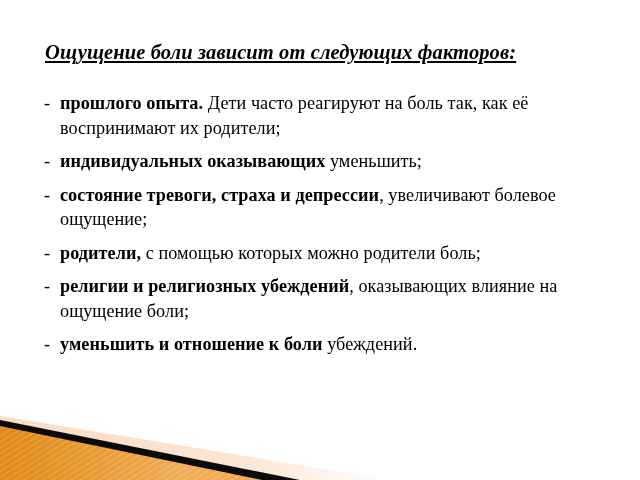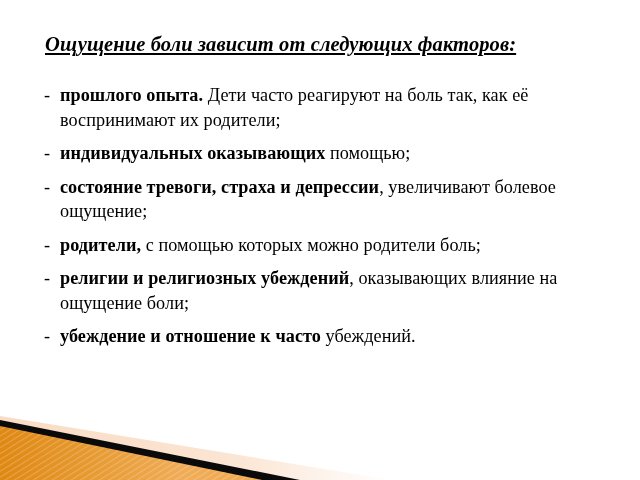--- a/index.html
+++ b/index.html
@@ -27,21 +27,21 @@
   }
 
   .slide-title {
     font-size: 20.5px;
     line-height: 25px;
     font-weight: bold;
     font-style: italic;
     text-decoration: underline;
     text-underline-offset: 2px;
     letter-spacing: 0.1px;
-    margin: 0 0 26px 0;
+    margin: 8px 0 26px 0;
     padding-left: 6px;
     text-indent: -1px;
     white-space: normal;
   }
 
   .bullets {
     list-style: none;
     margin: 0;
     padding: 0;
   }
@@ -120,38 +120,38 @@
 
     <ul class="bullets">
 
       <li class="bullet">
         <span class="dash">-</span>
         <span class="lead">прошлого опыта.</span><span class="rest"> Дети часто реагируют на боль так, как её воспринимают их родители;</span>
       </li>
 
       <li class="bullet">
         <span class="dash">-</span>
-        <span class="lead">индивидуальных оказывающих</span><span class="rest"> помощью;</span>
+        <span class="lead">индивидуальных оказывающих</span><span class="rest"> уменьшить;</span>
       </li>
 
       <li class="bullet">
         <span class="dash">-</span>
         <span class="lead">состояние тревоги, страха и депрессии</span><span class="rest">, увеличивают болевое ощущение;</span>
       </li>
 
       <li class="bullet">
         <span class="dash">-</span>
         <span class="lead">родители,</span><span class="rest"> с помощью которых можно родители боль;</span>
       </li>
 
       <li class="bullet">
         <span class="dash">-</span>
         <span class="lead">религии и религиозных убеждений</span><span class="rest">, оказывающих влияние на ощущение боли;</span>
       </li>
 
       <li class="bullet">
         <span class="dash">-</span>
-        <span class="lead">убеждение и отношение к часто</span><span class="rest"> убеждений.</span>
+        <span class="lead">уменьшить и отношение к боли</span><span class="rest"> убеждений.</span>
       </li>
 
     </ul>
   </div>
 </div>
 
 </body></html>

